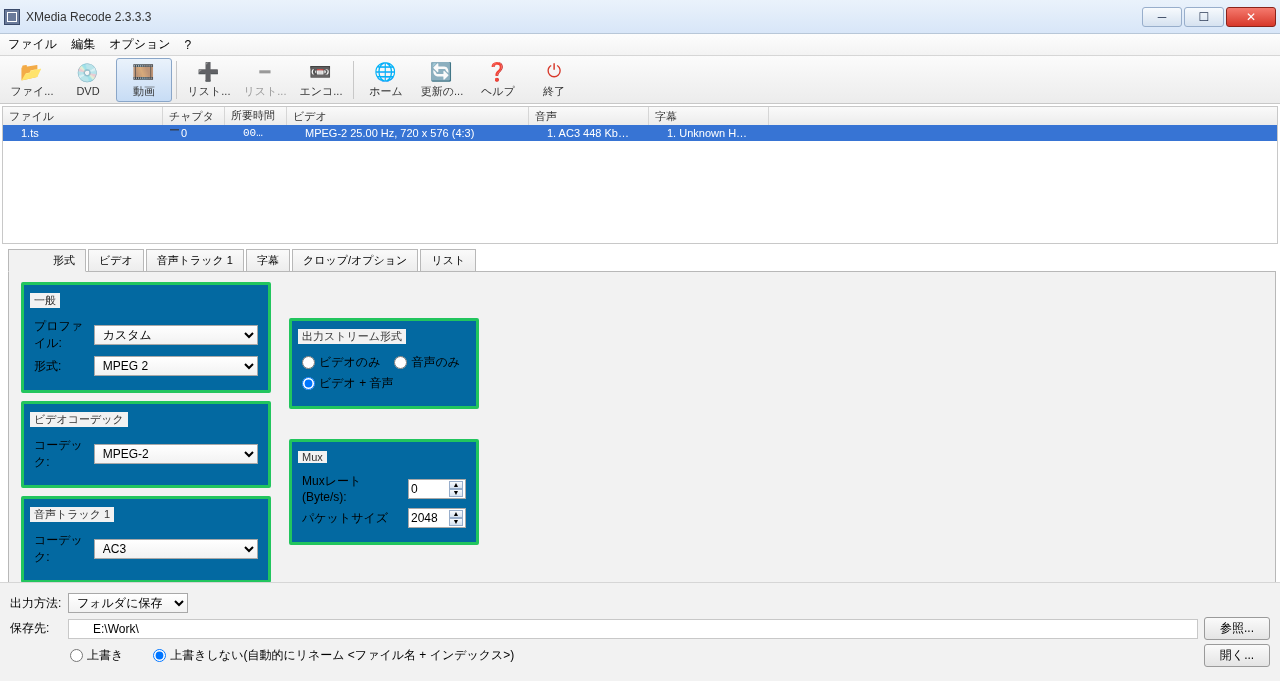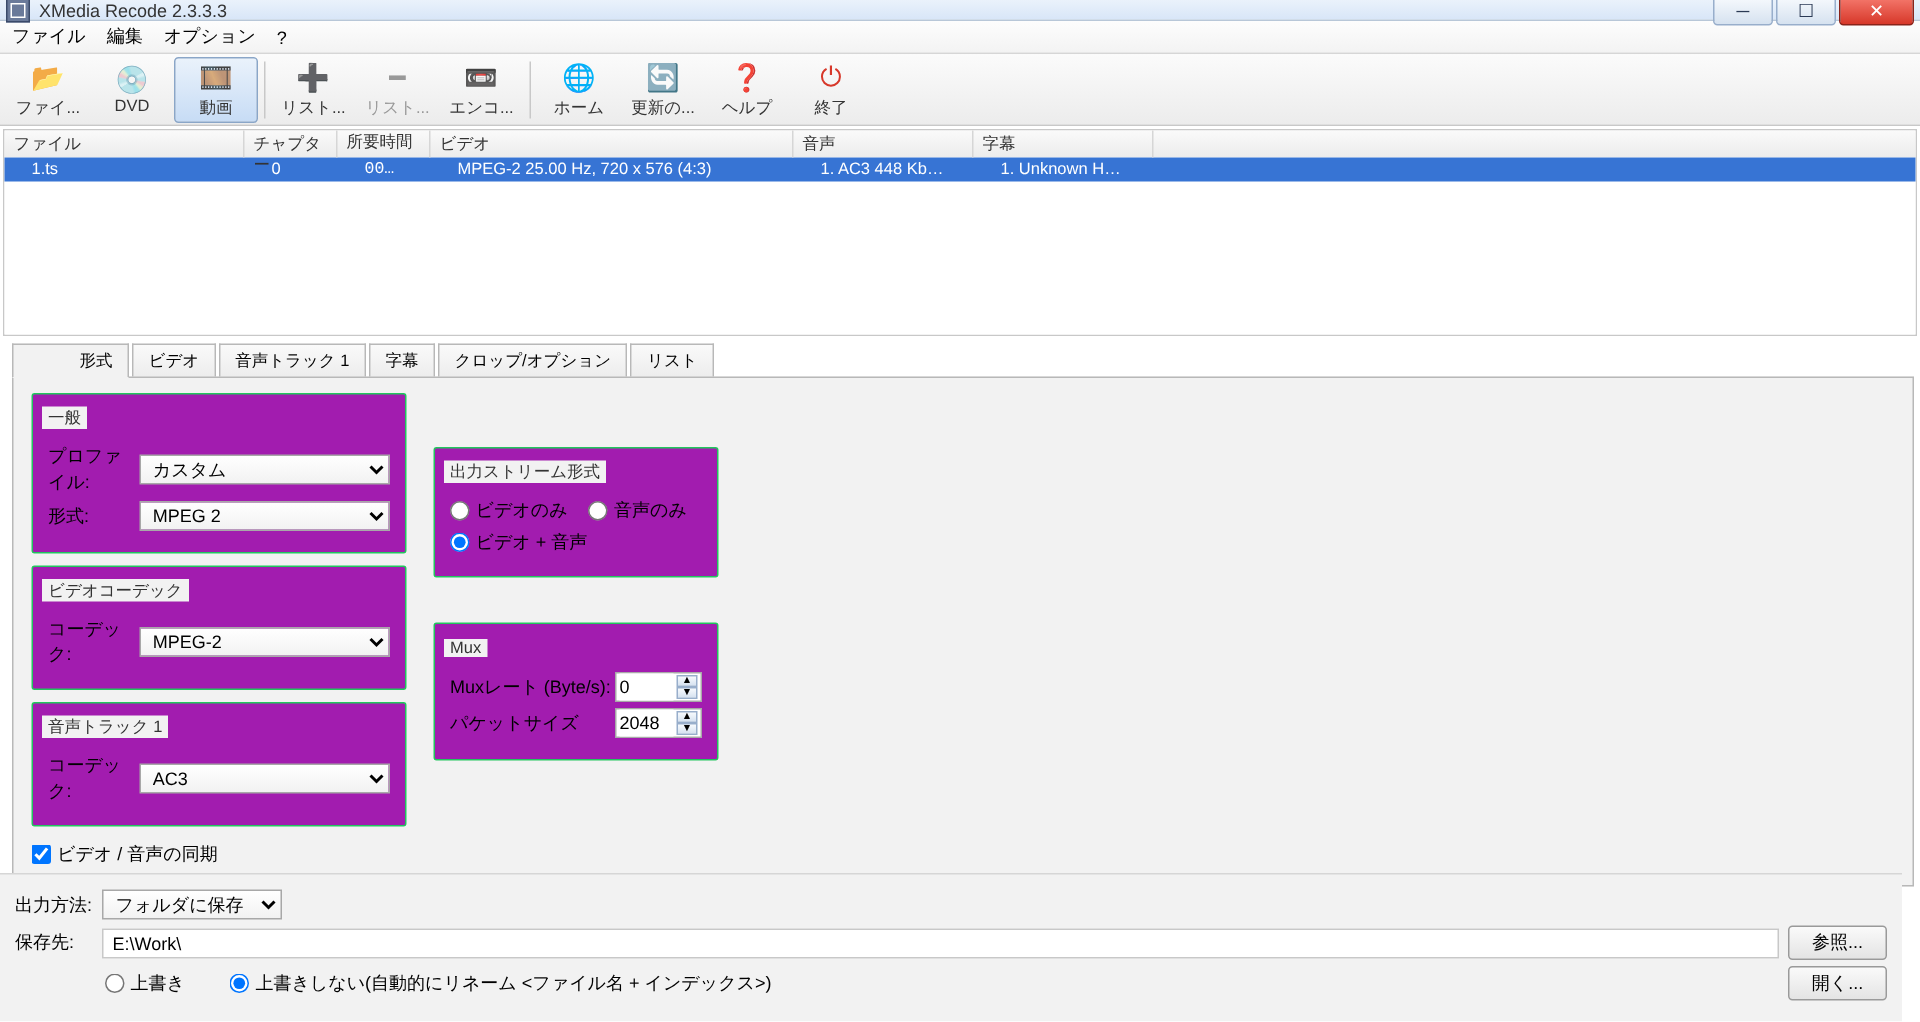--- a/index.html
+++ b/index.html
@@ -1,17 +1,17 @@
 <!DOCTYPE html>
 <html><head>
 <meta charset="utf-8">
 <style>
 * { box-sizing: border-box; margin: 0; padding: 0; }
 body { font-family: "Meiryo UI", "MS UI Gothic", Tahoma, sans-serif; font-size: 12px; background: #fff; overflow: hidden; width:1280px; height:681px; position:relative; }
-.titlebar { height:14px; background: linear-gradient(#eaf2fb,#d8e6f8); border-bottom:1px solid #b8c7d8; display:flex; align-items:center; padding:0 4px;justify-content:space-between; }
+.titlebar { height:34px; background: linear-gradient(#eaf2fb,#d8e6f8); border-bottom:1px solid #b8c7d8; display:flex; align-items:center; padding:0 4px;justify-content:space-between; }
 .titlebar .app-icon { width:16px; height:16px; background:#6a7a9a; display:inline-block; margin-right:6px; border:1px solid #3a4a6a; position:relative;}
 .titlebar .app-icon::before{content:"";position:absolute;left:2px;top:2px;right:2px;bottom:2px;border:1px solid #fff;}
 .titlebar .title { color:#333; }
 .titlebar .winbtns { margin-left:auto; display:flex; gap:2px;}
 .winbtn { width:40px; height:20px; display:flex; align-items:center; justify-content:center; border-radius:3px; cursor:default;}
 .winbtn.min, .winbtn.max { background:linear-gradient(#f7fafd,#d6e2f0); border:1px solid #98aecb; color:#2b3a55;}
 .winbtn.close { background:linear-gradient(#f57a6e,#d7382a); border:1px solid #8a231a; color:#fff; width:50px;}
 .menubar { height:22px; display:flex; align-items:center; gap:14px; padding:0 8px; border-bottom:1px solid #d6d6d6; background:linear-gradient(#fdfdfd,#f3f3f3);}
 .menubar span { cursor:default; }
 .toolbar { height:48px; display:flex; align-items:center; padding:2px 4px; background:linear-gradient(#fbfbfb,#ececec); border-bottom:1px solid #c8c8c8;}
@@ -24,36 +24,36 @@
 .file-table .hdr { display:flex; background:linear-gradient(#fafafa,#ececec); font-size:11px; color:#333; }
 .file-table .hdr div { border-right:1px solid #d6d6d6; padding:2px 6px; height:18px; line-height:14px; }
 .file-table .body { height:118px; background:#fff; }
 .file-table .row { display:flex; font-size:11px; color:#fff; background:#3774d4; }
 .file-table .row div { padding:1px 18px; height:16px; line-height:14px; white-space:nowrap; overflow:hidden; text-overflow:ellipsis;}
 .col-file{width:160px;} .col-chap{width:62px;} .col-dur{width:62px;font-family:Liberation Mono, monospace;} .col-vid{width:242px;} .col-aud{width:120px;} .col-sub{width:120px;}
 .tabs { display:flex; margin:4px 4px 0 8px; font-size:11px; }
 .tab { border:1px solid #b8b8b8; border-bottom:none; padding:3px 10px; background:linear-gradient(#fafafa,#ececec); margin-right:2px; position:relative; top:1px; }
 .tab.active { background:#f2f2f2; border-bottom:1px solid #f2f2f2; z-index:2;padding-left:44px;}
 .panel { border:1px solid #b8b8b8; margin:0 4px 4px 8px; background:#f2f2f2; padding:10px 12px; height:340px; position:relative;}
-.group { border:1px solid #22c55e; border-radius:2px; padding:8px 10px 10px; margin-bottom:8px; background:#a21caf; }
+.group { border:3px solid #22c55e; border-radius:2px; padding:8px 10px 10px; margin-bottom:8px; background:#0369a1; }
 .group .legend { font-size:11px; color:#333; margin:-16px 0 6px -4px; background:#f2f2f2; display:inline-block; padding:0 4px;}
 .frow { display:flex; align-items:center; margin:4px 0; font-size:12px;}
 .frow label { width:62px; }
 select, input[type=text] { font-size:12px; border:1px solid #a8a8a8; background:linear-gradient(#fff,#f2f2f2); height:20px; padding:0 4px; }
 select { width:170px; }
 .spin { display:inline-flex; align-items:center; border:1px solid #a8a8a8; background:#fff; height:20px; padding:0 2px;}
 .spin input { border:none; width:36px; height:18px; font-size:12px; background:#fff;}
 .spin .sbtns { display:flex; flex-direction:column; margin-left:2px;}
 .spin .sbtns div { width:14px; height:8px; background:linear-gradient(#f7fafd,#d6e2f0); border:1px solid #98aecb; font-size:7px; line-height:6px; text-align:center; cursor:default;}
 .cols { display:flex; gap:18px; }
 .left-col { width:250px; }
 .right-col { width:190px;margin-top:36px; }
-.footer { position:absolute; bottom:0; left:0; right:12px; padding:6px 10px 10px; background:#f2f2f2; border-top:1px solid #d6d6d6;}
+.footer { position:absolute; bottom:0; left:0; right:0; padding:6px 10px 10px; background:#f2f2f2; border-top:1px solid #d6d6d6;}
 .footer .frow label { width:58px; }
-.pathbox { flex:1; border:1px solid #c8c8c8; background:#fff; height:20px; padding:2px 6px; font-size:12px; margin-right:6px;}
+.pathbox { flex:1; border:1px solid #c8c8c8; background:#fff; height:20px; padding:2px 24px; font-size:12px; margin-right:6px;}
 .btn { border:1px solid #9a9a9a; background:linear-gradient(#fafafa,#e4e4e4); padding:2px 14px; font-size:12px; border-radius:3px;}
 .check { margin-right:4px; }
 </style>
 </head>
 <body>
 
 <div class="titlebar">
   <span class="app-icon"></span>
   <span class="title">XMedia Recode 2.3.3.3</span>
   <div class="winbtns">

